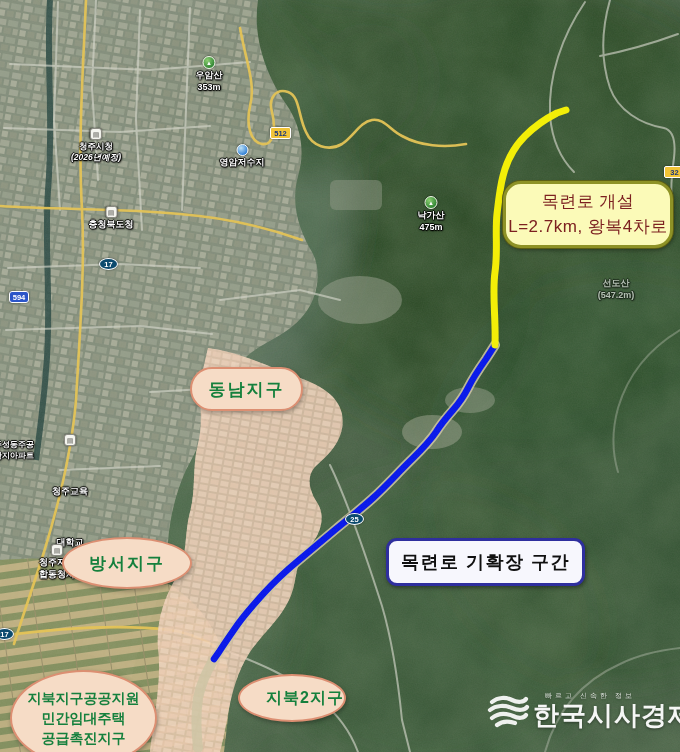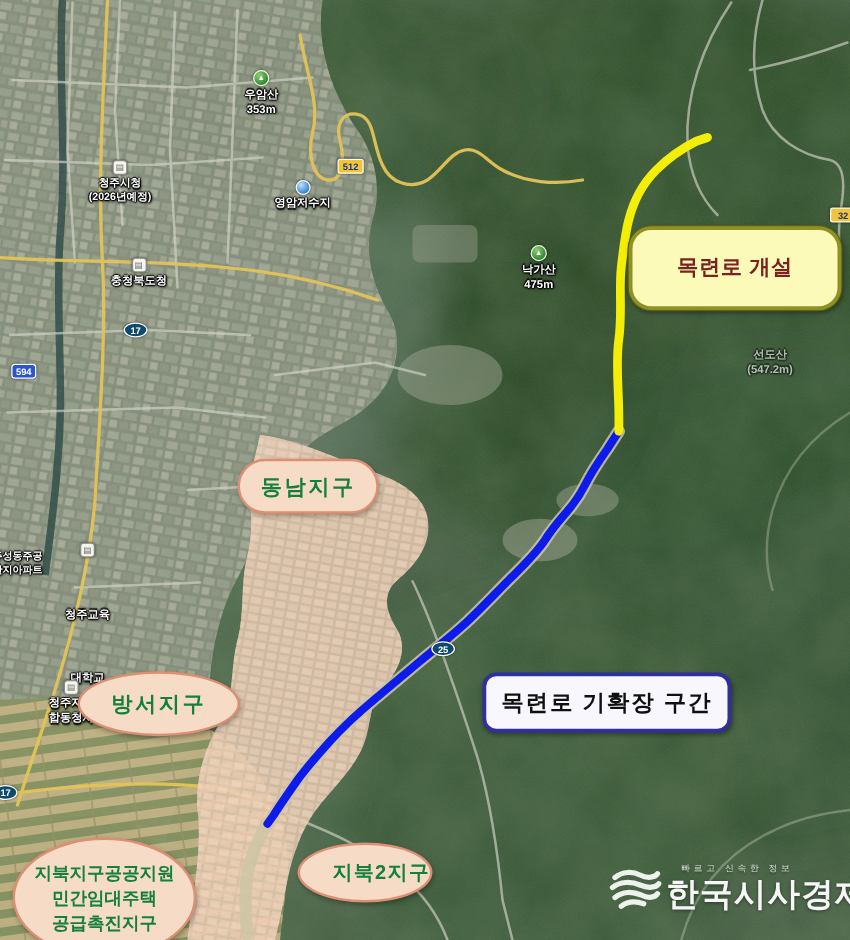--- a/index.html
+++ b/index.html
@@ -33,21 +33,21 @@
   .shield.rect-blue{width:20px;height:12px;border-radius:3px;background:#2b55c8;border:1px solid #fff;
        color:#fff;font-size:7.5px;box-shadow:0 0 2px rgba(0,0,0,.6);}
   .shield.rect-yellow{width:21px;height:12px;border-radius:2px;background:#f2c437;border:1px solid #fff;
        color:#18357e;font-size:7.5px;box-shadow:0 0 2px rgba(0,0,0,.6);}
 
   
   .callout{position:absolute;box-sizing:border-box;z-index:8;display:flex;flex-direction:column;
        align-items:center;justify-content:center;text-align:center;}
   .callout-newroad{
        background:#fbfab8;border:3px solid #8e9226;box-shadow:0 0 0 1px #5c5e14,1px 2px 4px rgba(0,0,0,.4);
-       border-radius:18px;color:#7c2020;font-weight:bold;font-size:17px;line-height:1.45;letter-spacing:.5px;}
+       border-radius:18px;color:#7c2020;font-weight:normal;font-size:17px;line-height:1.45;letter-spacing:.5px;}
   .callout-widening{
        background:#f7f7fd;border:3px solid #2f2f9e;box-shadow:1px 2px 4px rgba(0,0,0,.4);
        border-radius:11px;color:#101010;font-weight:bold;font-size:18px;letter-spacing:1.5px;}
   .district{
        background:#f6dcc6;border:2.5px solid #dc8f72;box-shadow:1px 2px 4px rgba(0,0,0,.3);
        color:#15803d;font-weight:bold;}
   .district .dl{line-height:1.45;}
 
   
   .watermark{position:absolute;display:flex;align-items:center;gap:3px;z-index:9;opacity:.95;}
@@ -190,21 +190,21 @@
   </div>
 
   <div class="poi" style="left:242px;top:144px;">
     <span class="ic ic-wtr"></span>
     <span class="poi-name">영암저수지</span>
   </div>
 
   <div class="poi" style="left:96px;top:128px;justify-content:center;">
     <span class="ic ic-bld">▤</span>
     <span class="poi-name" style="font-size:8.5px;">청주시청</span>
-    <span class="poi-name" style="font-size:8.5px;">(2026년예정)</span>
+    <span class="poi-name" style="font-size:8.5px;font-style:italic;">(2026년예정)</span>
   </div>
 
   <div class="poi" style="left:111px;top:206px;">
     <span class="ic ic-bld">▤</span>
     <span class="poi-name">충청북도청</span>
   </div>
 
   <div class="poi" style="left:70px;top:434px;gap:40px;">
     <span class="ic ic-bld">▤</span>
     <span class="poi-name">청주교육</span>
@@ -236,20 +236,21 @@
   </div>
   <div class="shield rect-yellow" style="left:664px;top:166px;">
     <span>32</span>
   </div>
   <div class="shield oval" style="left:-5px;top:628px;">
     <span>17</span>
   </div>
 
   <div class="callout callout-newroad" style="left:503px;top:181px;width:170px;height:67px;">
     <div>목련로 개설</div>
+    <div>L=2.7km, 왕복4차로</div>
   </div>
 
   <div class="callout callout-widening" style="left:386px;top:538px;width:199px;height:48px;">
     <div>목련로 기확장 구간</div>
   </div>
 
   <div class="callout district" style="left:190px;top:367px;width:113px;height:44px;border-radius:24px;font-size:17px;letter-spacing:2px;">
     <div>동남지구</div>
   </div>
 

